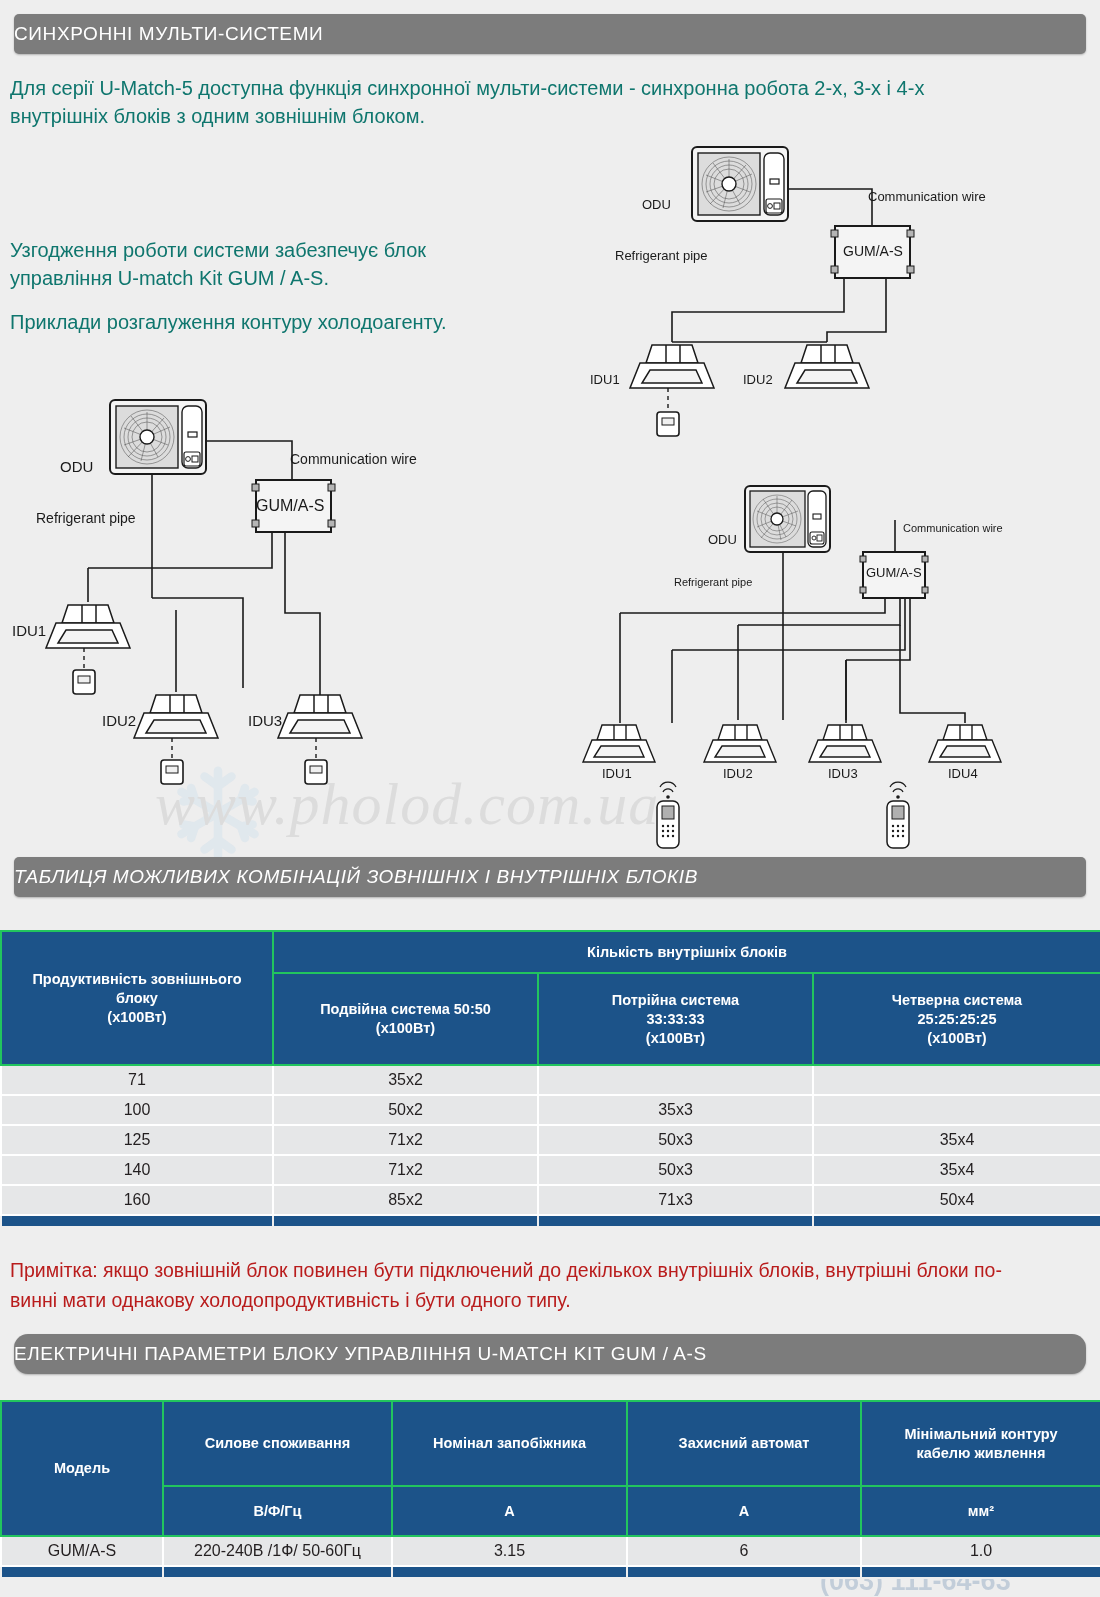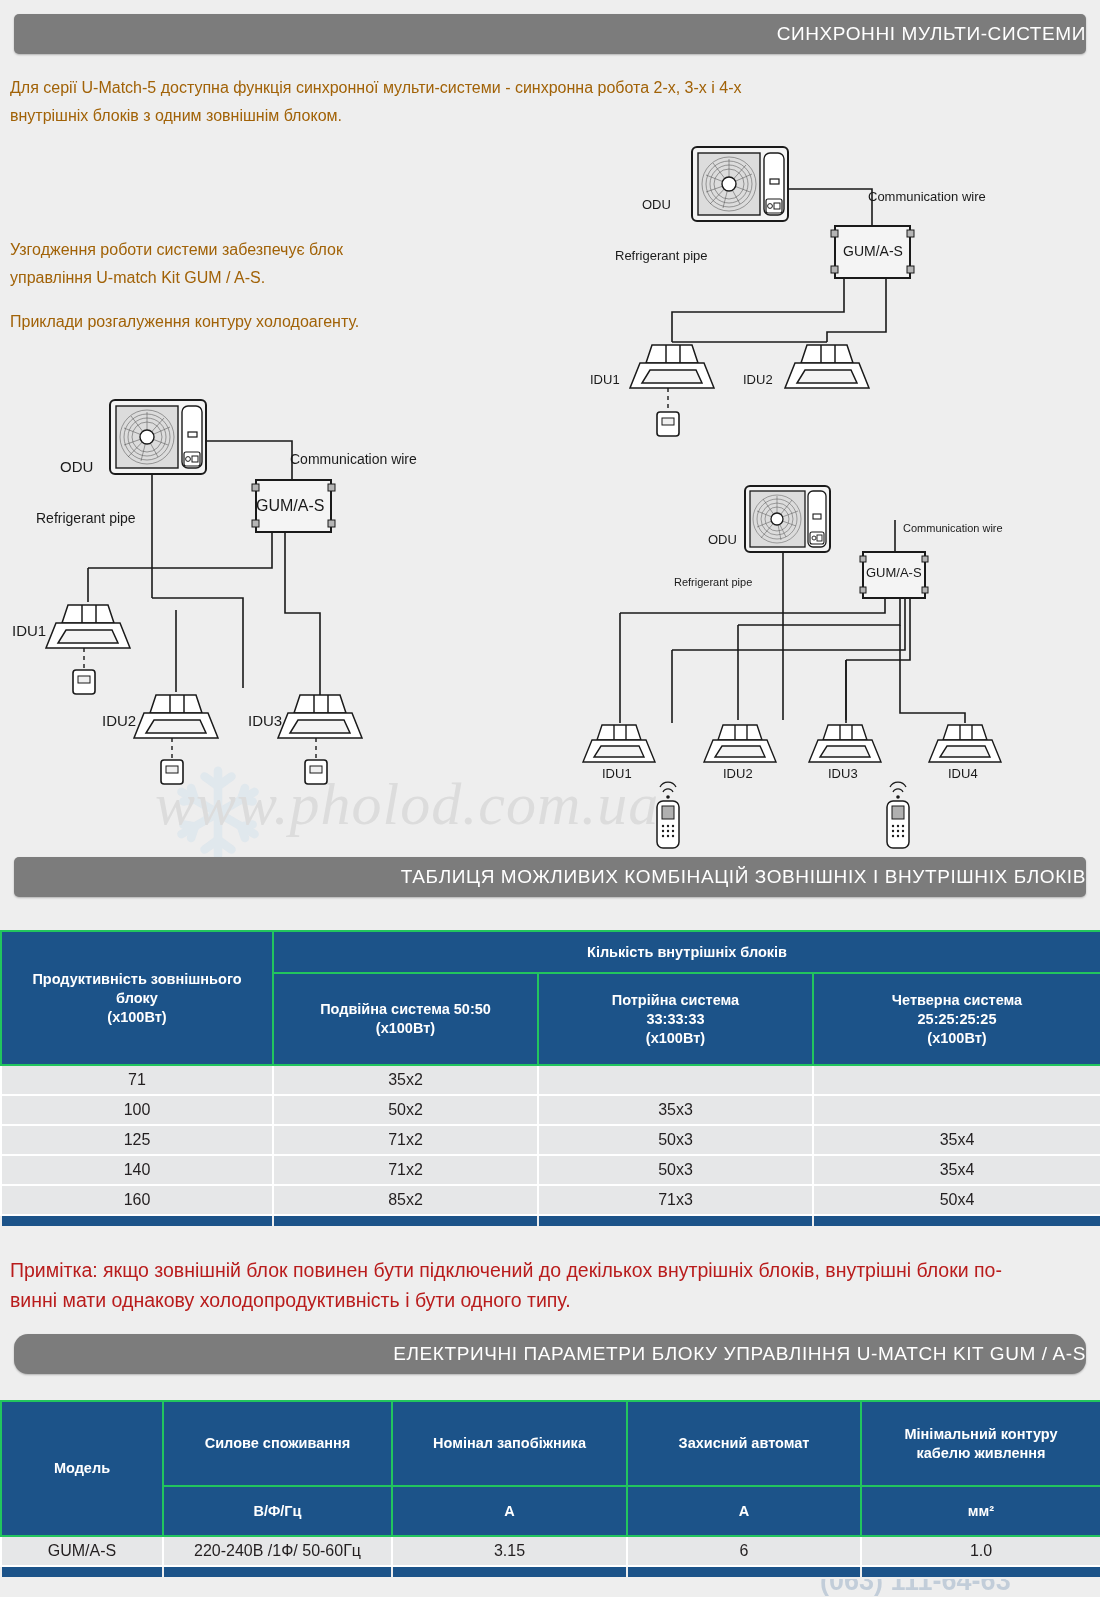--- a/index.html
+++ b/index.html
@@ -12,32 +12,32 @@
     overflow:hidden;
   }
   .page{position:relative;width:1100px;height:1597px;}
 
   
   .banner{
     position:absolute;left:14px;right:14px;
     height:40px;
     background:#7c7c7c;
     border-radius:5px;
-    display:flex;align-items:center;justify-content:flex-end;
+    display:flex;align-items:center;justify-content:flex-start;
     color:#ffffff;
     font-size:19px;
     letter-spacing:.6px;
     box-shadow:0 1px 2px rgba(0,0,0,.25);
   }
 
   
   .para{
     position:absolute;
-    color:#a16207;
-    font-size:16px;
+    color:#0f766e;
+    font-size:20px;
     line-height:28px;
   }
   .para.dark{color:#b91c1c;}
 
   
   table{
     position:absolute;
     border-collapse:collapse;
     table-layout:fixed;
     font-size:14.5px;
@@ -431,21 +431,21 @@
     <div class="dlabel small" style="left:148px;top:62px;font-size:13px;">ODU</div>
     <div class="dlabel small" style="left:343px;top:52px;">Communication wire</div>
     <div class="dlabel small" style="left:114px;top:106px;">Refrigerant pipe</div>
     <div class="dlabel small" style="left:306px;top:95px;font-size:13px;">GUM/A-S</div>
     <div class="dlabel small" style="left:42px;top:296px;font-size:13px;">IDU1</div>
     <div class="dlabel small" style="left:163px;top:296px;font-size:13px;">IDU2</div>
     <div class="dlabel small" style="left:268px;top:296px;font-size:13px;">IDU3</div>
     <div class="dlabel small" style="left:388px;top:296px;font-size:13px;">IDU4</div>
   </div>
 
-  <div class="banner" style="top:857px;">
+  <div class="banner" style="top:857px;font-style:italic;">
     <span>ТАБЛИЦЯ МОЖЛИВИХ КОМБІНАЦІЙ ЗОВНІШНІХ І ВНУТРІШНІХ БЛОКІВ</span>
   </div>
 
   <table style="left:0px;top:930px;width:1100px;">
     <colgroup>
       <col style="width:272px">
         <col style="width:265px">
         <col style="width:275px">
         <col style="width:288px">
     </colgroup>

